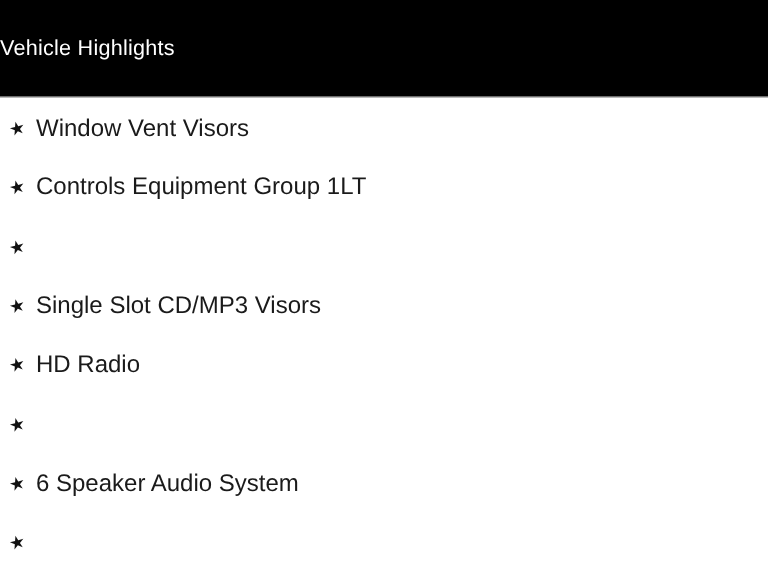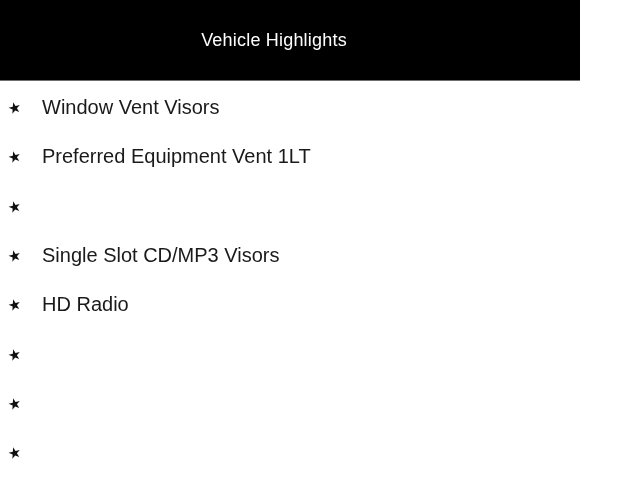--- a/index.html
+++ b/index.html
@@ -8,27 +8,27 @@
   }
   body {
     width: 640px;
     height: 480px;
     background: #ffffff;
     font-family: "Liberation Sans", sans-serif;
     overflow: hidden;
   }
   .header {
     box-sizing: border-box;
-    width: 580px;
+    width: 640px;
     height: 81px;
     background: #000000;
     border-bottom: 1px solid #6e6e6e;
     display: flex;
     align-items: center;
-    justify-content: center;
+    justify-content: flex-start;
     padding-right: 32px;
   }
   .header-title {
     color: #ffffff;
     font-size: 18px;
     letter-spacing: 0.2px;
   }
   .highlights-list {
     list-style: none;
     margin: 0;
@@ -43,54 +43,55 @@
     display: inline-block;
     width: 15px;
     font-size: 15px;
     line-height: 1;
     color: #111111;
     transform: rotate(-14deg);
     text-align: center;
     flex: 0 0 auto;
   }
   .item-label {
-    margin-left: 20px;
+    margin-left: 8px;
     font-size: 20px;
     color: #1a1a1a;
   }
 </style>
 </head>
 <body>
 
 <div class="header">
   <span class="header-title">Vehicle Highlights</span>
 </div>
 
 <ul class="highlights-list">
     <li class="highlight-item">
     <span class="star">★</span>
     <span class="item-label">Window Vent Visors</span>
   </li>
     <li class="highlight-item">
     <span class="star">★</span>
-    <span class="item-label">Preferred Equipment Vent 1LT</span>
+    <span class="item-label">Controls Equipment Group 1LT</span>
   </li>
     <li class="highlight-item">
     <span class="star">★</span>
   </li>
     <li class="highlight-item">
     <span class="star">★</span>
     <span class="item-label">Single Slot CD/MP3 Visors</span>
   </li>
     <li class="highlight-item">
     <span class="star">★</span>
     <span class="item-label">HD Radio</span>
   </li>
     <li class="highlight-item">
     <span class="star">★</span>
   </li>
     <li class="highlight-item">
     <span class="star">★</span>
+    <span class="item-label">6 Speaker Audio System</span>
   </li>
     <li class="highlight-item">
     <span class="star">★</span>
   </li>
   </ul>
 
 </body></html>

